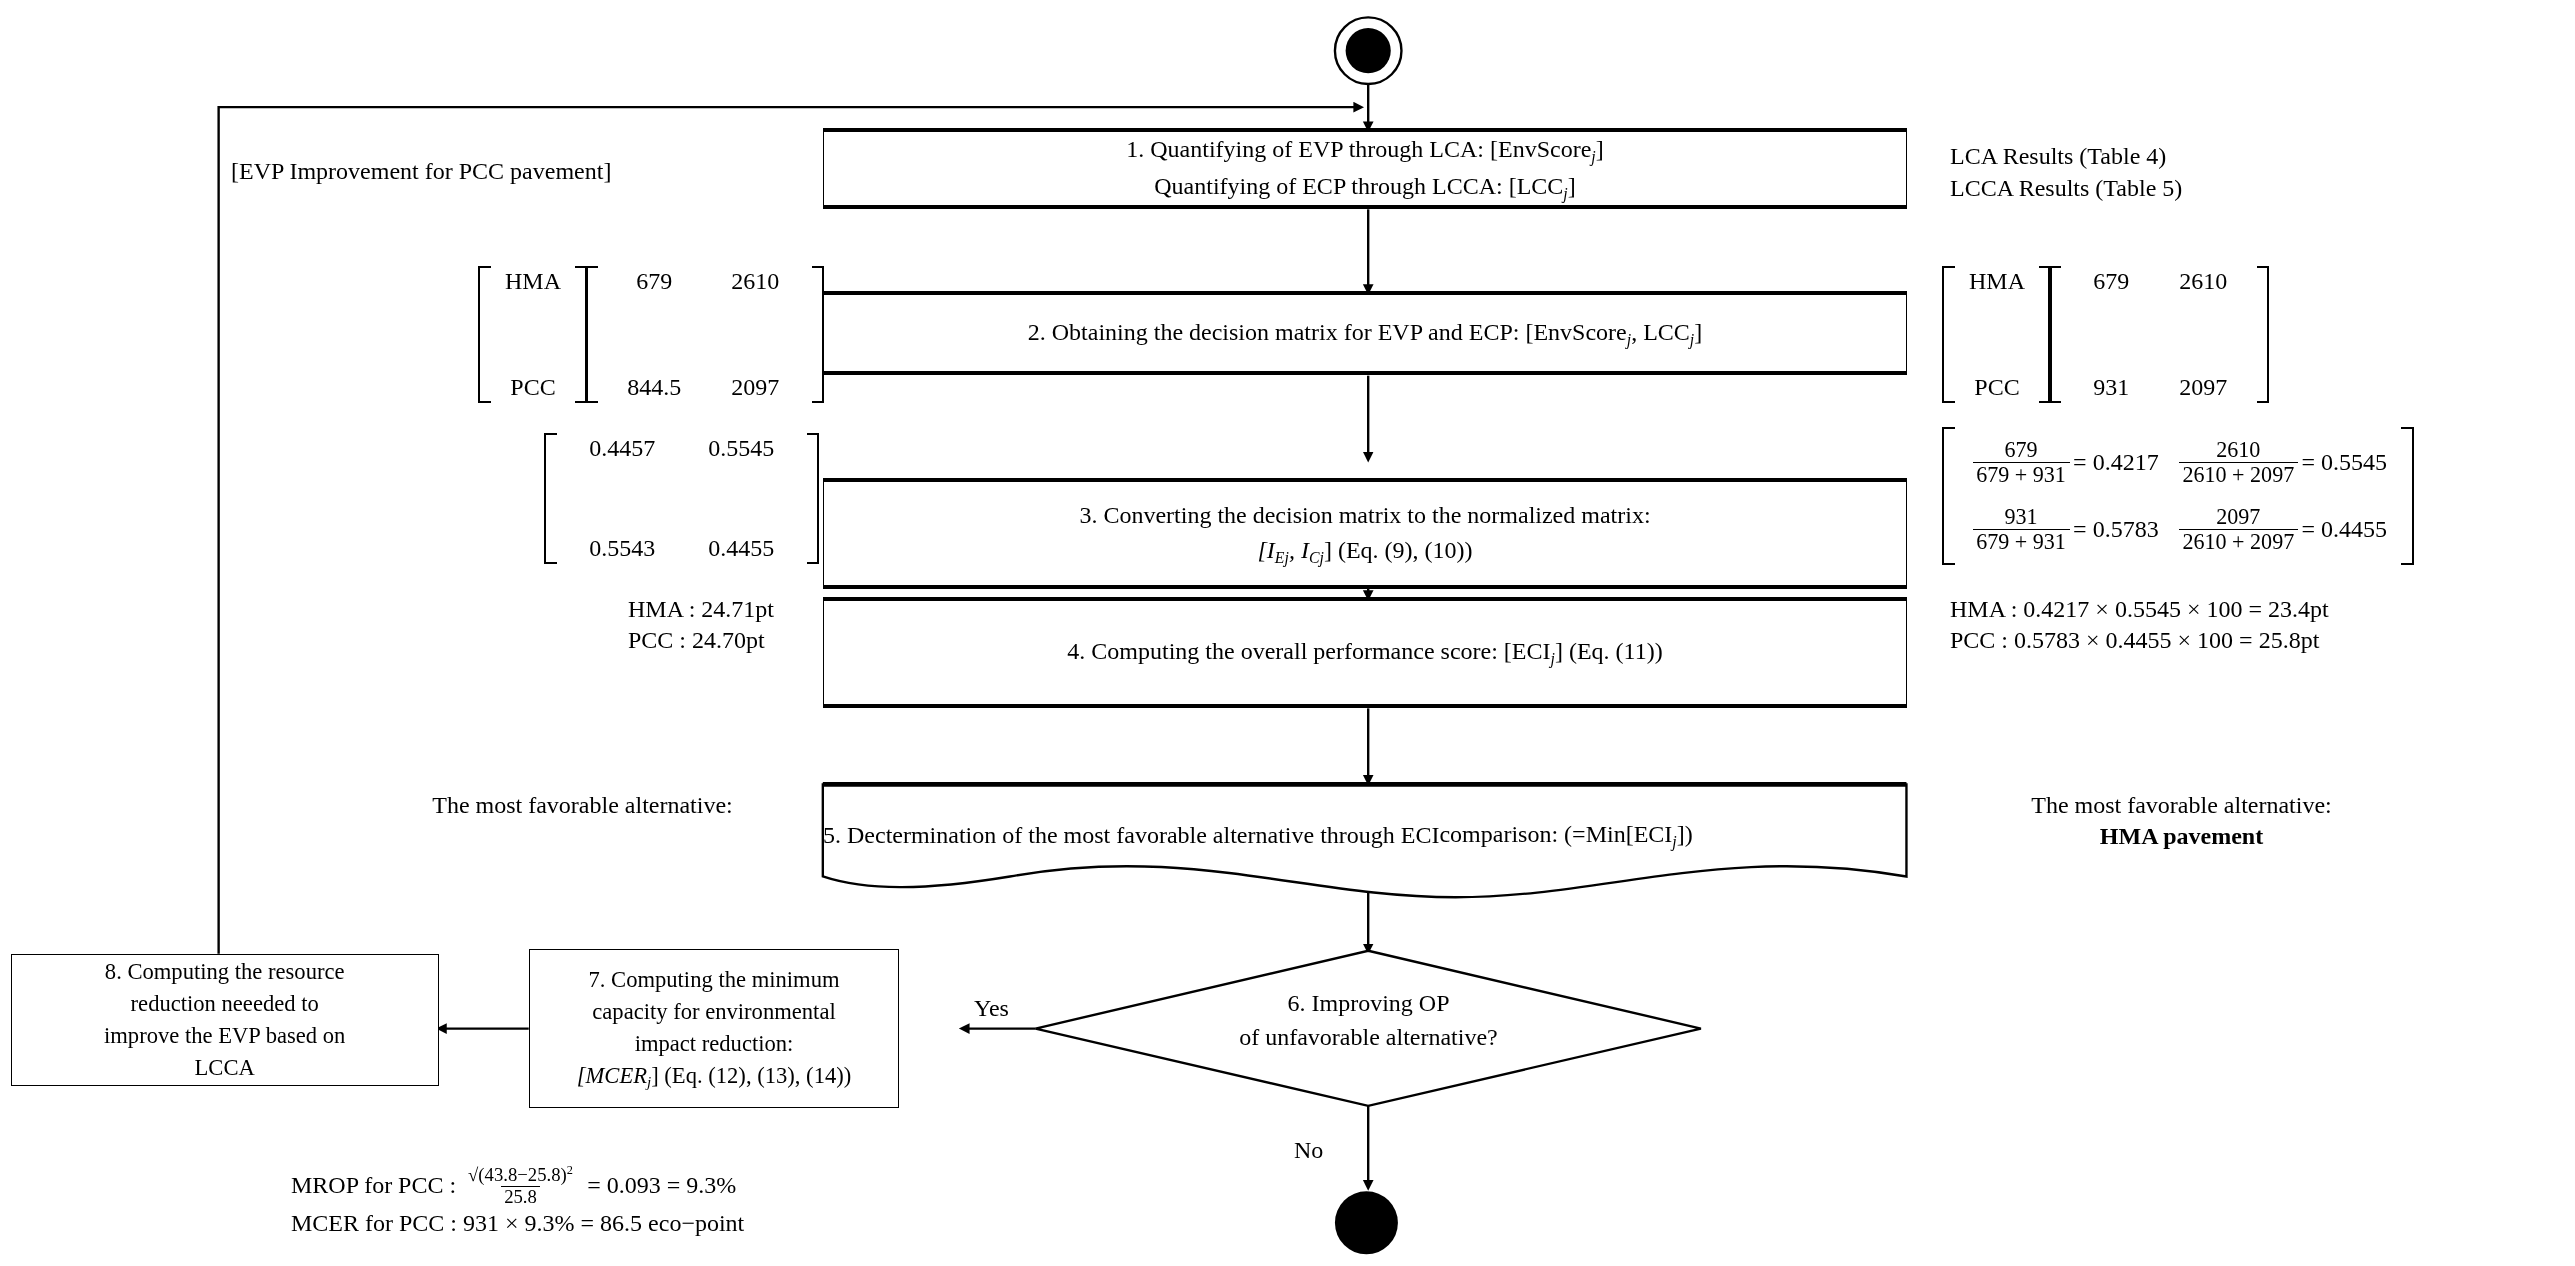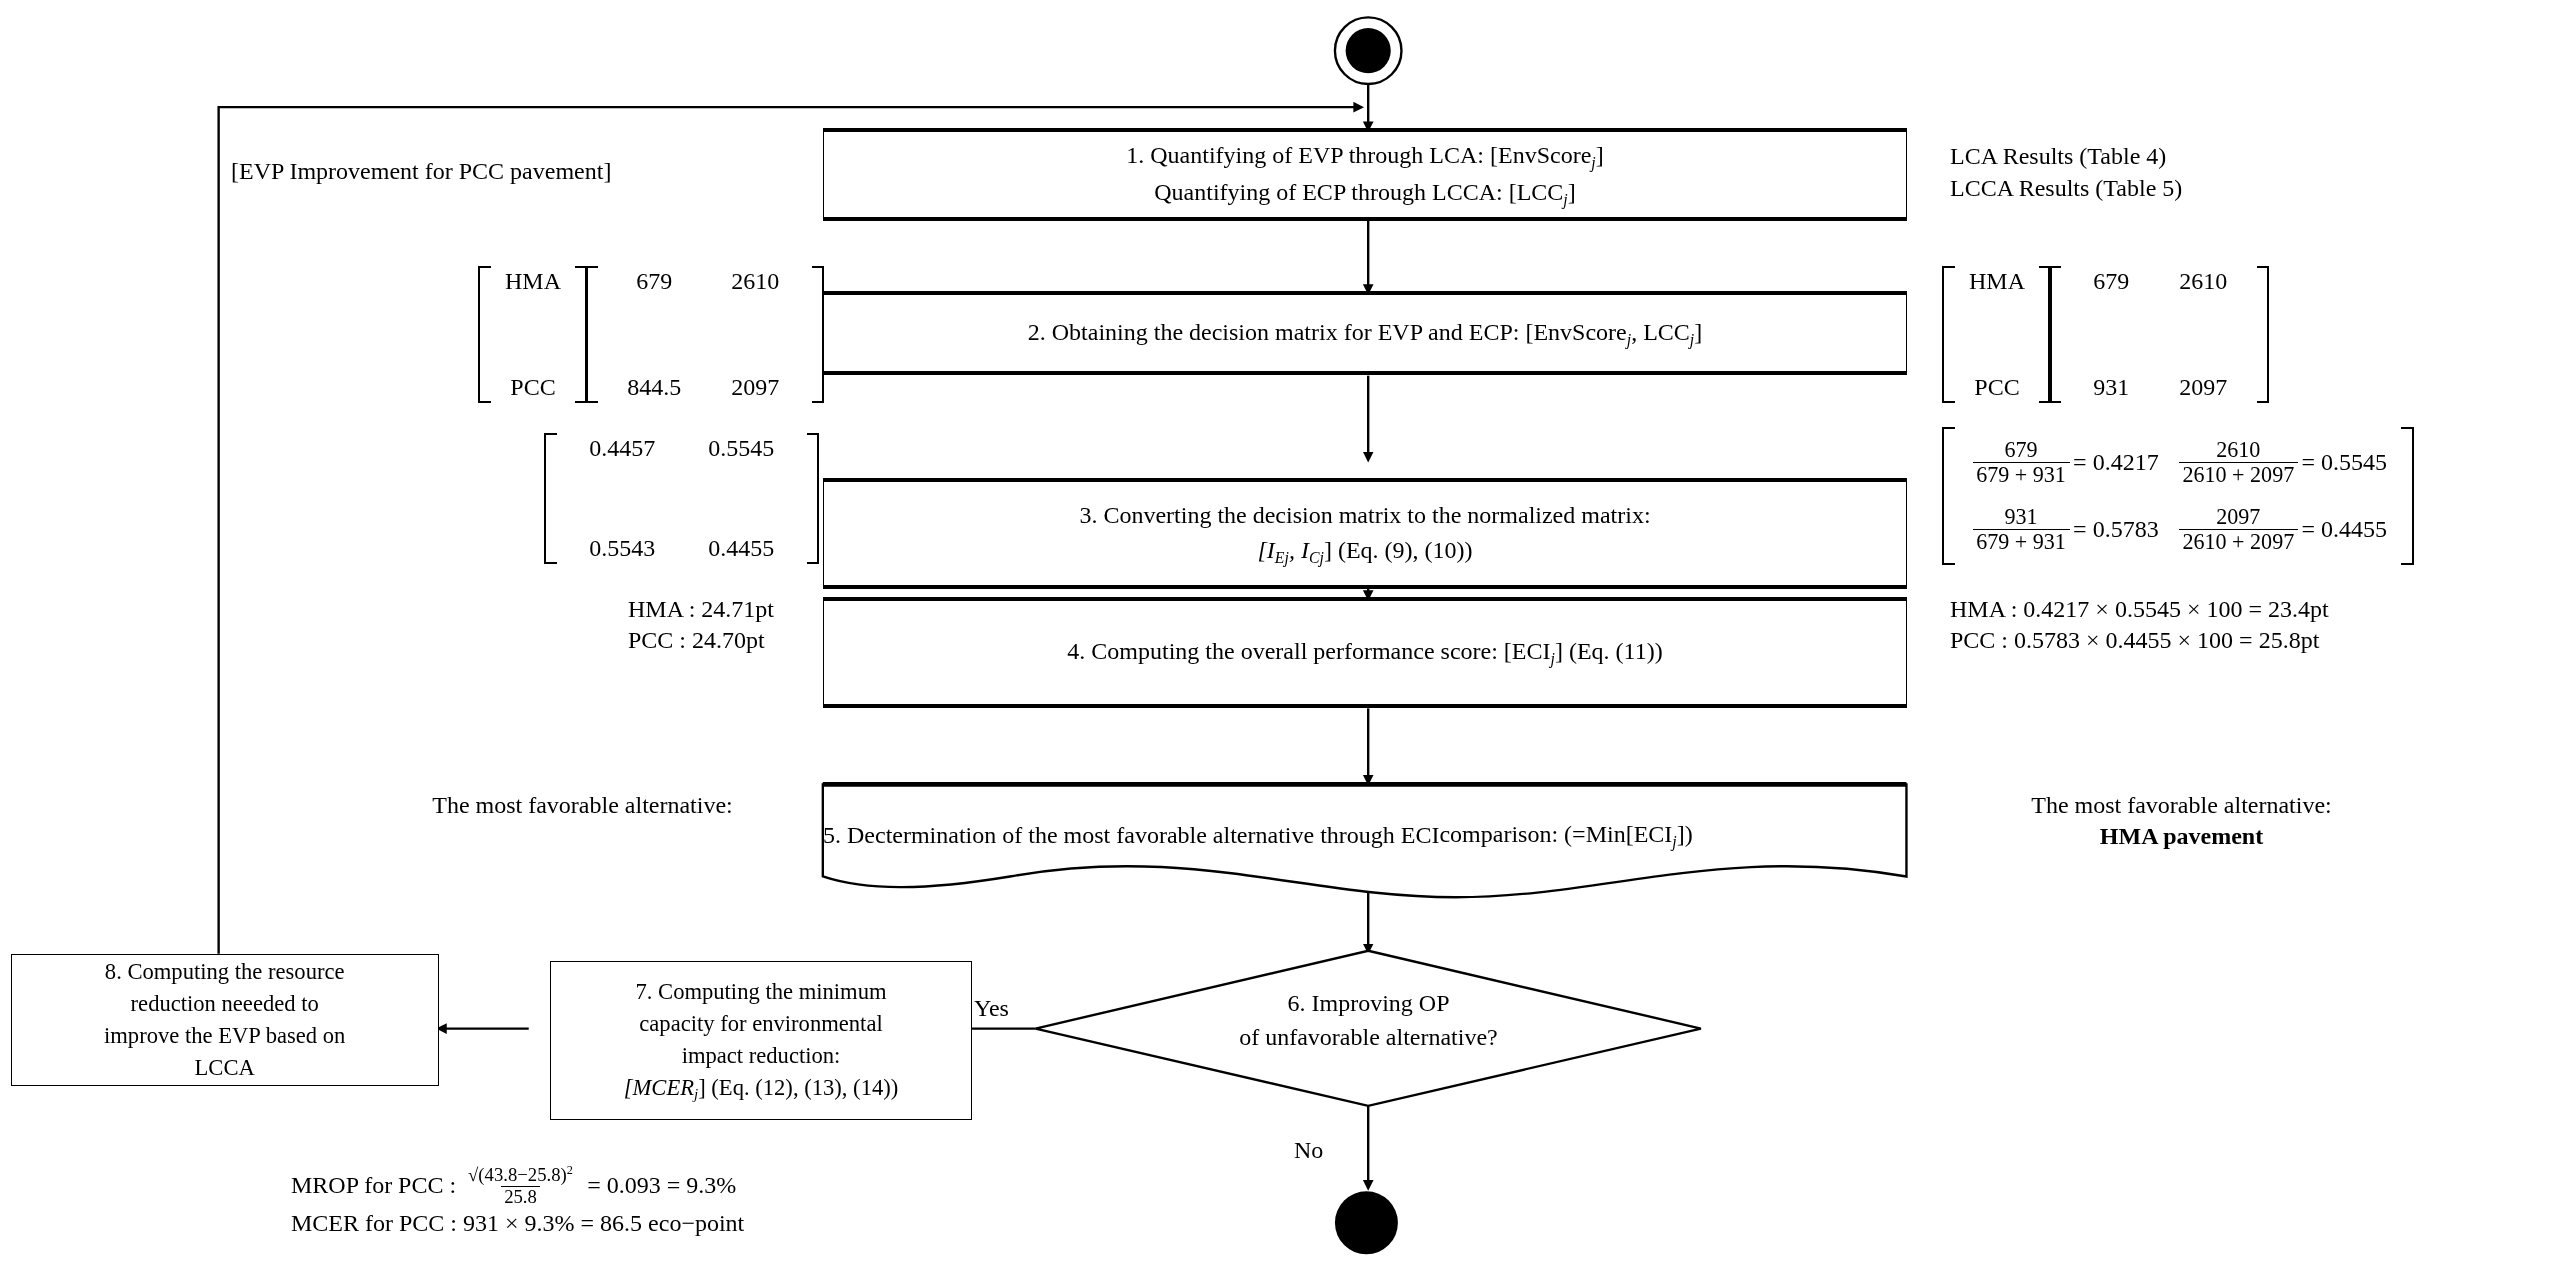--- a/index.html
+++ b/index.html
@@ -94,21 +94,21 @@
 
   <polygon points="2303,1600 2863,1731 2303,1861 1743,1731" fill="#fff" stroke="#000" stroke-width="4"></polygon>
 
   <line x1="1743" y1="1731" x2="1620" y2="1731" stroke="#000" stroke-width="4" marker-end="url(#ah)"></line>
 
   <line x1="890" y1="1731" x2="740" y2="1731" stroke="#000" stroke-width="4" marker-end="url(#ah)"></line>
 
   <polyline points="368,1605 368,180 2290,180" fill="none" stroke="#000" stroke-width="4" marker-end="url(#ah)"></polyline>
 </svg>
 
-<div class="pbox thicktop" style="left:823px;top:128px;width:1084px;height:93px;">
+<div class="pbox thicktop" style="left:823px;top:128px;width:1084px;height:81px;">
   <span class="ln">
     <span>1. Quantifying of EVP through LCA: [EnvScore</span><span class="sub">j</span><span>]</span>
   </span>
   <span class="ln">
     <span>Quantifying of ECP through LCCA: [LCC</span><span class="sub">j</span><span>]</span>
   </span>
 </div>
 
 <div class="pbox thicktop" style="left:823px;top:291px;width:1084px;height:84px;">
   <span class="ln">
@@ -134,21 +134,21 @@
   <span class="ln">
     <span>comparison: (=Min[ECI</span><span class="sub">j</span><span>])</span>
   </span>
 </div>
 
 <div class="abs" style="left:1095px;top:986px;width:547px;text-align:center;font-size:24px;line-height:1.42;">
   <div>6. Improving OP</div>
   <div>of unfavorable alternative?</div>
 </div>
 
-<div class="sbox" style="left:550px;top:949px;width:422px;height:159px;margin-top:12px;">
+<div class="sbox" style="left:529px;top:949px;width:370px;height:159px;">
   <span class="ln">7. Computing the minimum</span>
   <span class="ln">capacity for environmental</span>
   <span class="ln">impact reduction:</span>
   <span class="ln">
     <span class="ital">[MCER</span><span class="sub">j</span><span>] (Eq. (12), (13), (14))</span>
   </span>
 </div>
 
 <div class="sbox" style="left:10.7px;top:954px;width:428px;height:132px;">
   <span class="ln">8. Computing the resource</span>

